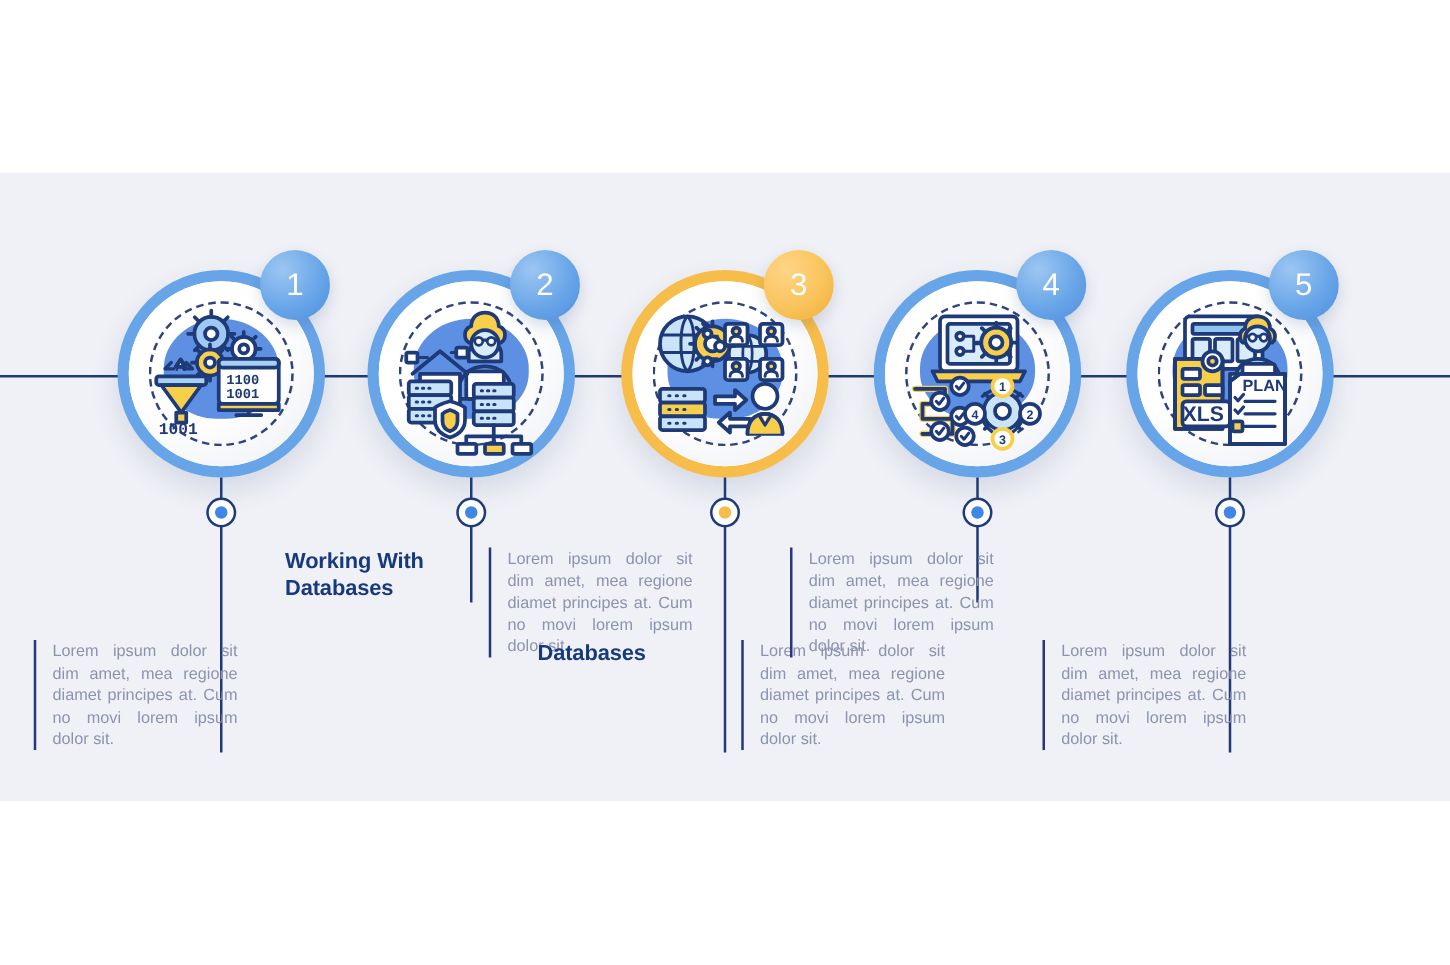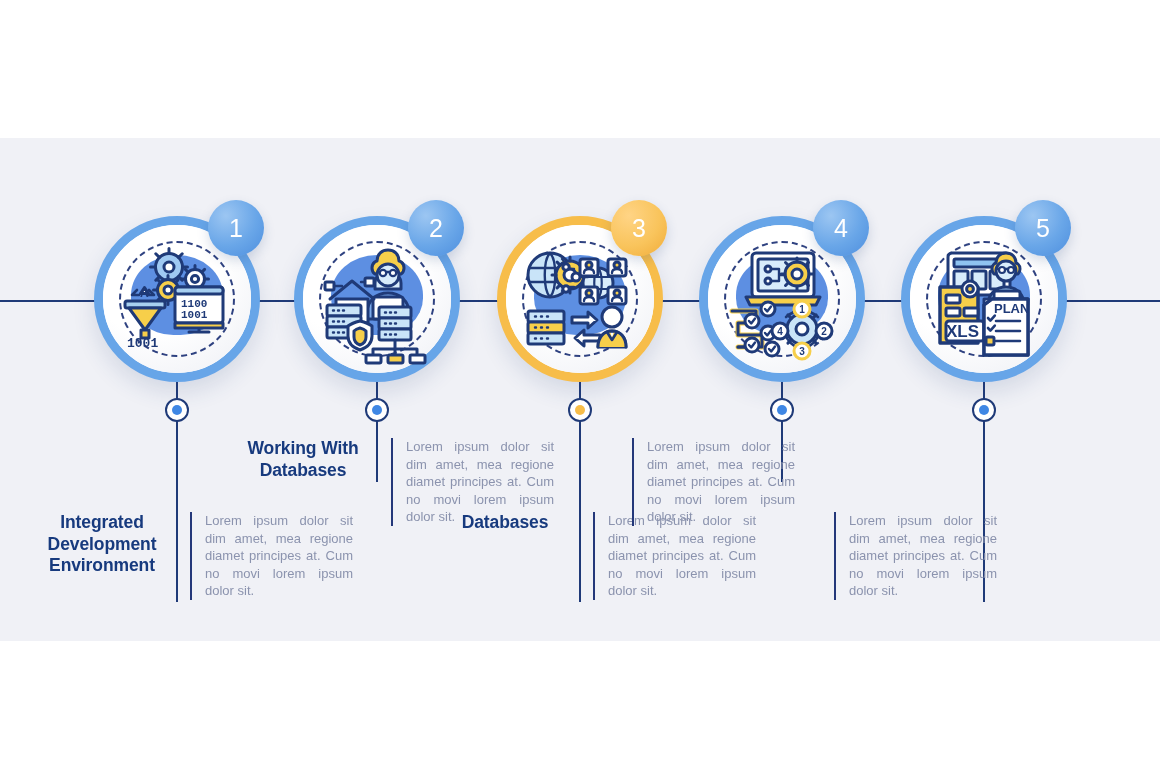--- a/index.html
+++ b/index.html
@@ -38,21 +38,21 @@
   
   .stem{position:absolute;left:-1px;width:2px;background:#1f3a78;}
   .dot{position:absolute;left:-12px;width:24px;height:24px;border-radius:50%;
        box-sizing:border-box;border:2px solid #1f3a78;background:#ffffff;}
   .dot i{position:absolute;left:5px;top:5px;width:10px;height:10px;border-radius:50%;
          background:#3f87e4;display:block;}
   .dot.accent i{background:#f7bd4a;}
 
   
   .caption{position:absolute;display:flex;align-items:flex-start;}
-  .cap-title{text-align:center;color:#173a7e;font-weight:700;font-size:17.5px;line-height:21.5px;
+  .cap-title{text-align:left;color:#173a7e;font-weight:700;font-size:17.5px;line-height:21.5px;
              width:150px;padding-right:13px;letter-spacing:-.1px;}
   .rule{width:2px;background:#24387a;align-self:stretch;flex:0 0 2px;}
   .cap-body{width:148px;padding-left:13px;color:#8b93ae;font-size:13px;line-height:17.5px;
             text-align:justify;}
 </style>
 </head>
 <body>
 
 <div id="stage">
 
@@ -100,21 +100,20 @@
         <text x="37" y="72" font-family="'Liberation Sans',sans-serif" font-size="12" font-weight="700" fill="#1f3a78">A</text>
       </svg>
     </div>
     <div class="badge">1</div>
     <div class="stem" style="top:382px;height:220px"></div>
     <div class="dot" style="top:398px">
         <i></i>
       </div>
   </div>
   <div class="caption" style="left:27px;top:512px">
-    <div class="cap-title">Integrated Development Environment</div>
     <div class="rule"></div>
     <div class="cap-body">Lorem ipsum dolor sit dim amet, mea regione diamet principes at. Cum no movi lorem ipsum dolor sit.</div>
   </div>
 
   <div class="node" style="left:377px">
     <div class="bubble">
       <div class="inner"></div>
       <div class="dashring"></div>
       <div class="blob"></div>
       <svg class="art" viewBox="0 0 148 148">

